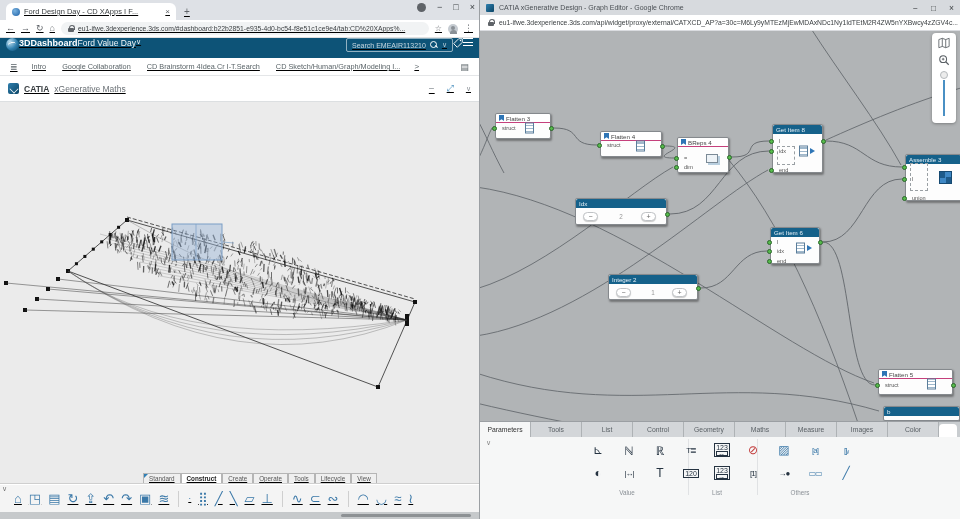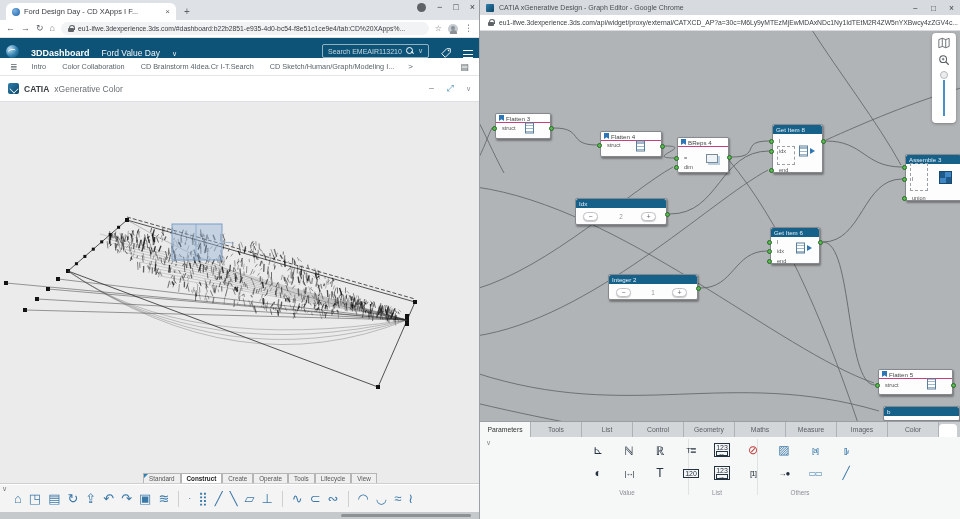--- a/index.html
+++ b/index.html
@@ -1,19 +1,19 @@
 <!DOCTYPE html>
 <html><head>
 <meta charset="utf-8">
 <style>
   html,body{margin:0;padding:0;background:#9aa0a4;}
   *{box-sizing:border-box;font-family:"Liberation Sans",sans-serif;}
   #root{position:relative;width:960px;height:519px;overflow:hidden;background:#888;}
   .win{position:absolute;top:0;height:519px;overflow:hidden;}
-  #leftwin{left:0;width:480px;background:#fff;border-right:1px solid #9b9fa3;}
+  #leftwin{left:0;width:480px;background:#fff;border-right:1px solid #9b9fa3;text-decoration:underline;}
   #rightwin{left:480px;width:480px;background:#fff;}
 
   
   .tabbar{height:20px;background:#dee1e6;display:flex;align-items:flex-end;position:relative;}
   .btab{display:flex;align-items:center;gap:4px;background:#fff;border-radius:6px 6px 0 0;height:17px;margin-left:6px;padding:0 6px;width:170px;font-size:7.5px;color:#3c4043;}
   .btab .ttl{white-space:nowrap;overflow:hidden;text-overflow:ellipsis;flex:1;}
   .favicon{width:8px;height:8px;border-radius:50%;background:radial-gradient(circle at 35% 35%,#7ab3e0,#1b5fa5);flex:0 0 auto;}
   .tclose{color:#5f6368;font-size:8px;}
   .newtab{font-size:10px;color:#5f6368;margin-left:8px;margin-bottom:3px;}
   .wctrl{position:absolute;right:4px;top:2px;display:flex;gap:11px;align-items:center;font-size:9px;color:#3c4043;}
@@ -23,21 +23,21 @@
   .urlpill{flex:1;height:13px;background:#f1f3f4;border-radius:7px;display:flex;align-items:center;gap:4px;padding:0 7px;font-size:6.8px;color:#3c4043;overflow:hidden;white-space:nowrap;}
   .lock{width:6px;height:7px;position:relative;flex:0 0 auto;}
   .lock:before{content:"";position:absolute;left:1px;top:0;width:4px;height:4px;border:1px solid #5f6368;border-bottom:none;border-radius:3px 3px 0 0;}
   .lock:after{content:"";position:absolute;left:0;top:3px;width:6px;height:4px;background:#5f6368;border-radius:1px;}
   .star{font-size:8px;color:#5f6368;}
   .avatar{width:10px;height:10px;border-radius:50%;background:#c5cbd1;position:relative;}
   .avatar:before{content:"";position:absolute;left:3px;top:2px;width:4px;height:4px;border-radius:50%;background:#8a9096;}
   .avatar:after{content:"";position:absolute;left:1.5px;top:6px;width:7px;height:4px;border-radius:4px 4px 0 0;background:#8a9096;}
 
   
-  .dash{height:20px;background:#0d5377;display:flex;align-items:flex-end;padding:0 6px;color:#fff;gap:12px;}
+  .dash{height:20px;background:#0d5377;display:flex;align-items:flex-start;padding:0 6px;color:#fff;gap:0;}
   .dlogo{width:13px;height:13px;border-radius:50%;background:radial-gradient(circle at 30% 30%,#bfe0f2,#2f7fae 55%,#0b4566);position:relative;flex:0 0 auto;}
   .dlogo:before{content:"";position:absolute;left:2px;top:4px;width:8px;height:5px;border-top:1.5px solid #fff;border-radius:50%;transform:rotate(-15deg);}
   .dbrand{font-size:9px;font-weight:bold;}
   .dctx{font-size:8.5px;opacity:.95;}
   .chev{font-size:7px;opacity:.9;}
   .dsearch{margin-left:auto;display:flex;align-items:center;gap:4px;border:1px solid rgba(255,255,255,.55);border-radius:2px;height:14px;padding:0 5px;font-size:7px;color:rgba(255,255,255,.75);}
   .mag{width:8px;height:8px;position:relative;}
   .mag:before{content:"";position:absolute;left:0;top:0;width:5px;height:5px;border:1px solid #fff;border-radius:50%;}
   .mag:after{content:"";position:absolute;left:5px;top:5px;width:3px;height:1px;background:#fff;transform:rotate(45deg);}
   .burger{width:10px;height:8px;border-top:1.5px solid #fff;border-bottom:1.5px solid #fff;position:relative;}
@@ -164,31 +164,31 @@
       <svg class="tagic" viewBox="0 0 14 14">
           <path d="M1 8 L8 1 H13 V6 L6 13 Z" fill="none" stroke="#fff" stroke-width="1.3"></path>
           <circle cx="10.5" cy="3.5" r="1" fill="#fff"></circle>
         </svg>
       <span class="burger"></span>
     </div>
     <div class="navrow">
       <span class="navtoggle">≣</span>
       <span style="display:flex;gap:16px;align-items:center;">
           <span class="navitem">Intro</span>
-          <span class="navitem">Color Collaboration</span>
+          <span class="navitem">Google Collaboration</span>
           <span class="navitem">CD Brainstorm 4Idea.Cr I-T.Search</span>
           <span class="navitem">CD Sketch/Human/Graph/Modeling I...</span>
         </span>
       <span class="navmore">&gt;</span>
       <span class="navlayout">▤</span>
     </div>
     <div class="apphead">
       <span class="appicon"></span>
       <span class="appbrand">CATIA</span>
-      <span class="appname">xGenerative Color</span>
+      <span class="appname">xGenerative Maths</span>
       <div class="appctrl">
         <span class="mini">−</span>
         <span class="expand">⤢</span>
         <span class="down">∨</span>
       </div>
     </div>
     <div class="viewport">
       <svg id="wiresvg" width="478" height="368">
           <polygon points="127,118 415,200 378,285 68,169" fill="none" stroke="#2a2a2a" stroke-width="0.8"></polygon>
           <line x1="127" y1="115" x2="415" y2="197" stroke="#2a2a2a" stroke-width="0.8" stroke-dasharray="4 2"></line>

